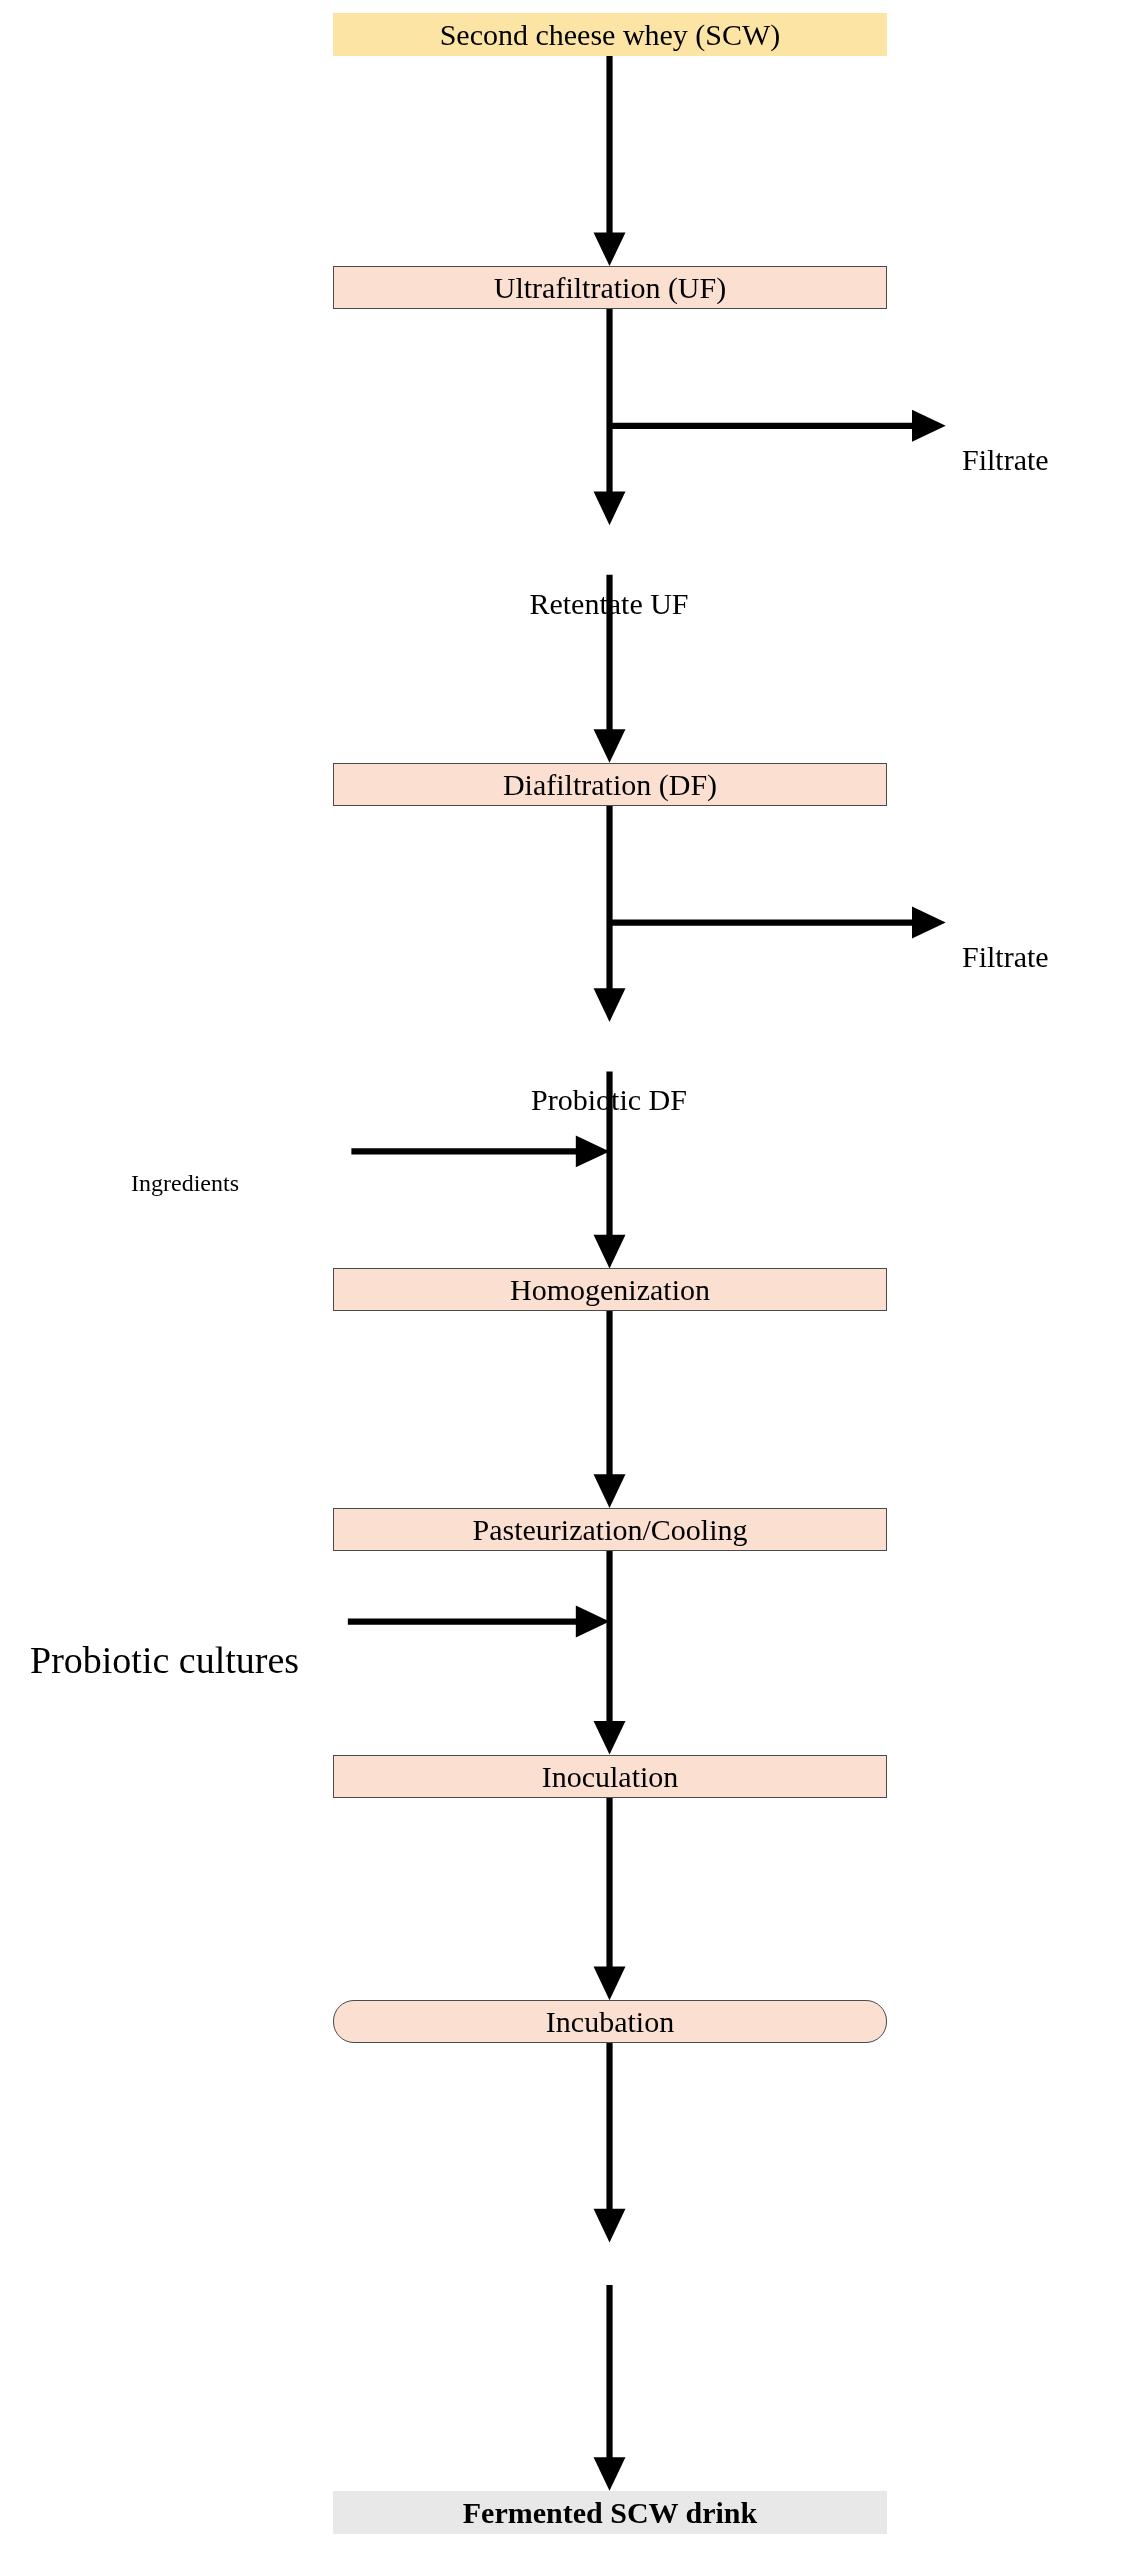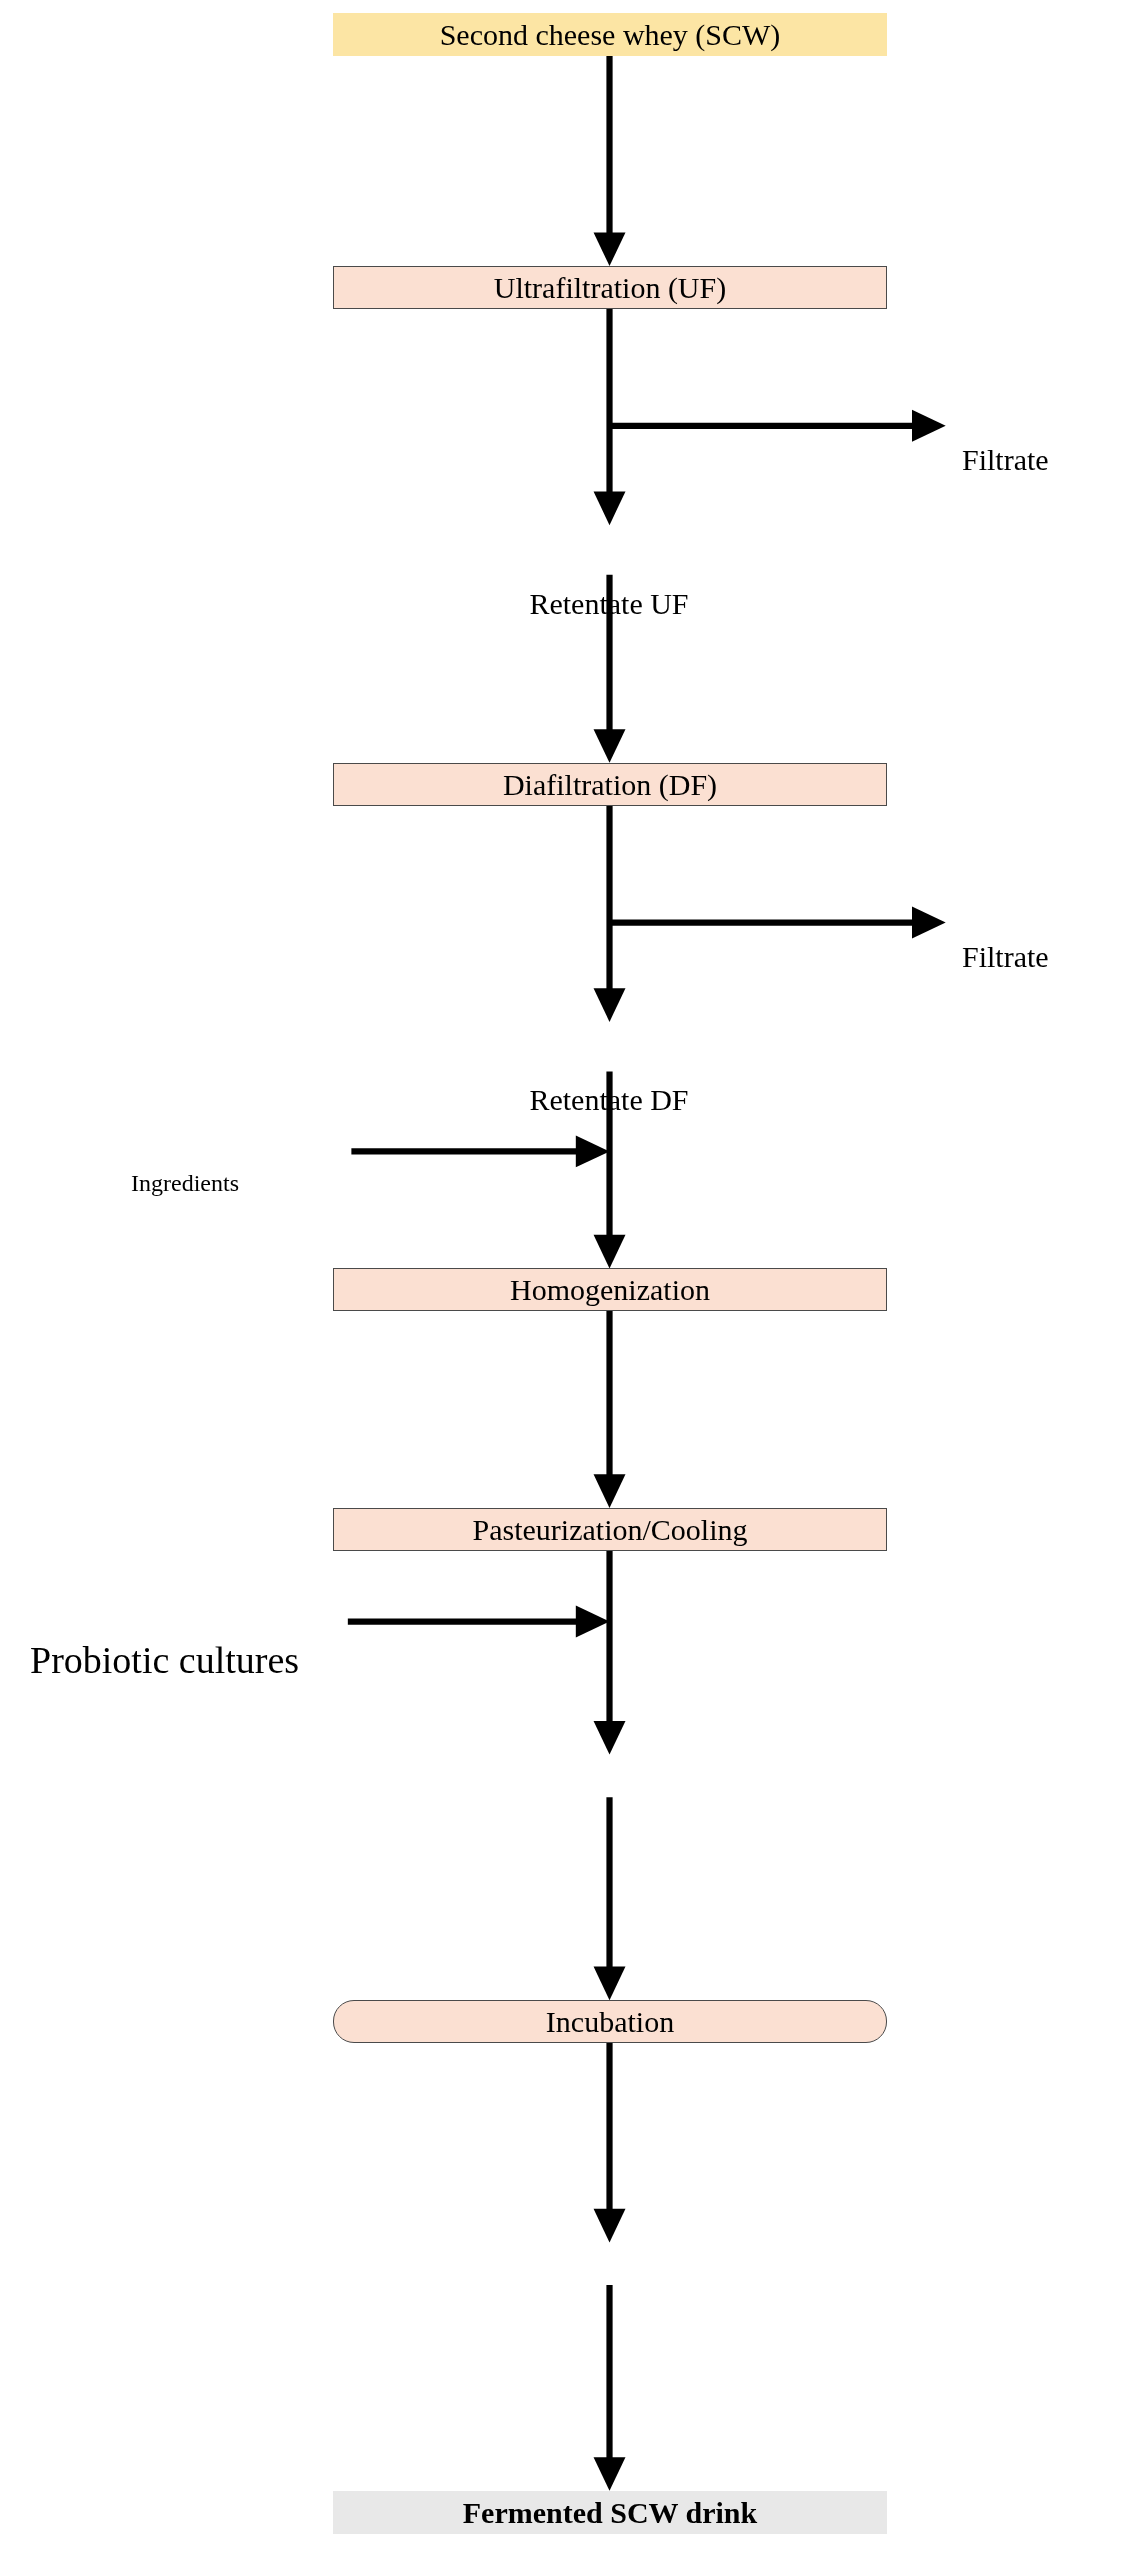--- a/index.html
+++ b/index.html
@@ -84,33 +84,36 @@
   </div>
 
   <div class="node proc" style="left:333px;top:1268px;width:554px;height:43px;">
     <span style="font-size:30px;">Homogenization</span>
   </div>
 
   <div class="node proc" style="left:333px;top:1508px;width:554px;height:43px;">
     <span style="font-size:30px;">Pasteurization/Cooling</span>
   </div>
 
+  <div class="node proc" style="left:333px;top:1755px;width:554px;height:43px;">
+    <span style="font-size:30px;">Inoculation</span>
+  </div>
 
   <div class="node proc" style="left:333px;top:2000px;width:554px;height:43px;border-radius:21px;">
     <span style="font-size:30px;">Incubation</span>
   </div>
 
 
   <div class="node endn" style="left:333px;top:2491px;width:554px;height:43px;">
     <span style="font-size:30px;font-weight:bold;">Fermented SCW drink</span>
   </div>
 
   <div class="label" style="left:609px;top:552px;transform:translate(-50%,0);font-size:30px;">Retentate UF</div>
 
-  <div class="label" style="left:609px;top:1048px;transform:translate(-50%,0);font-size:30px;">Retentate DF</div>
+  <div class="label" style="left:609px;top:1048px;transform:translate(-50%,0);font-size:30px;">Probiotic DF</div>
 
   <div class="label" style="left:962px;top:408px;font-size:30px;">Filtrate</div>
 
   <div class="label" style="left:962px;top:905px;font-size:30px;">Filtrate</div>
 
   <div class="label" style="left:131px;top:1134px;font-size:24px;">Ingredients</div>
 
   <div class="label" style="left:30px;top:1604px;font-size:38px;text-align:right;">Probiotic cultures</div>
 
 </div>

